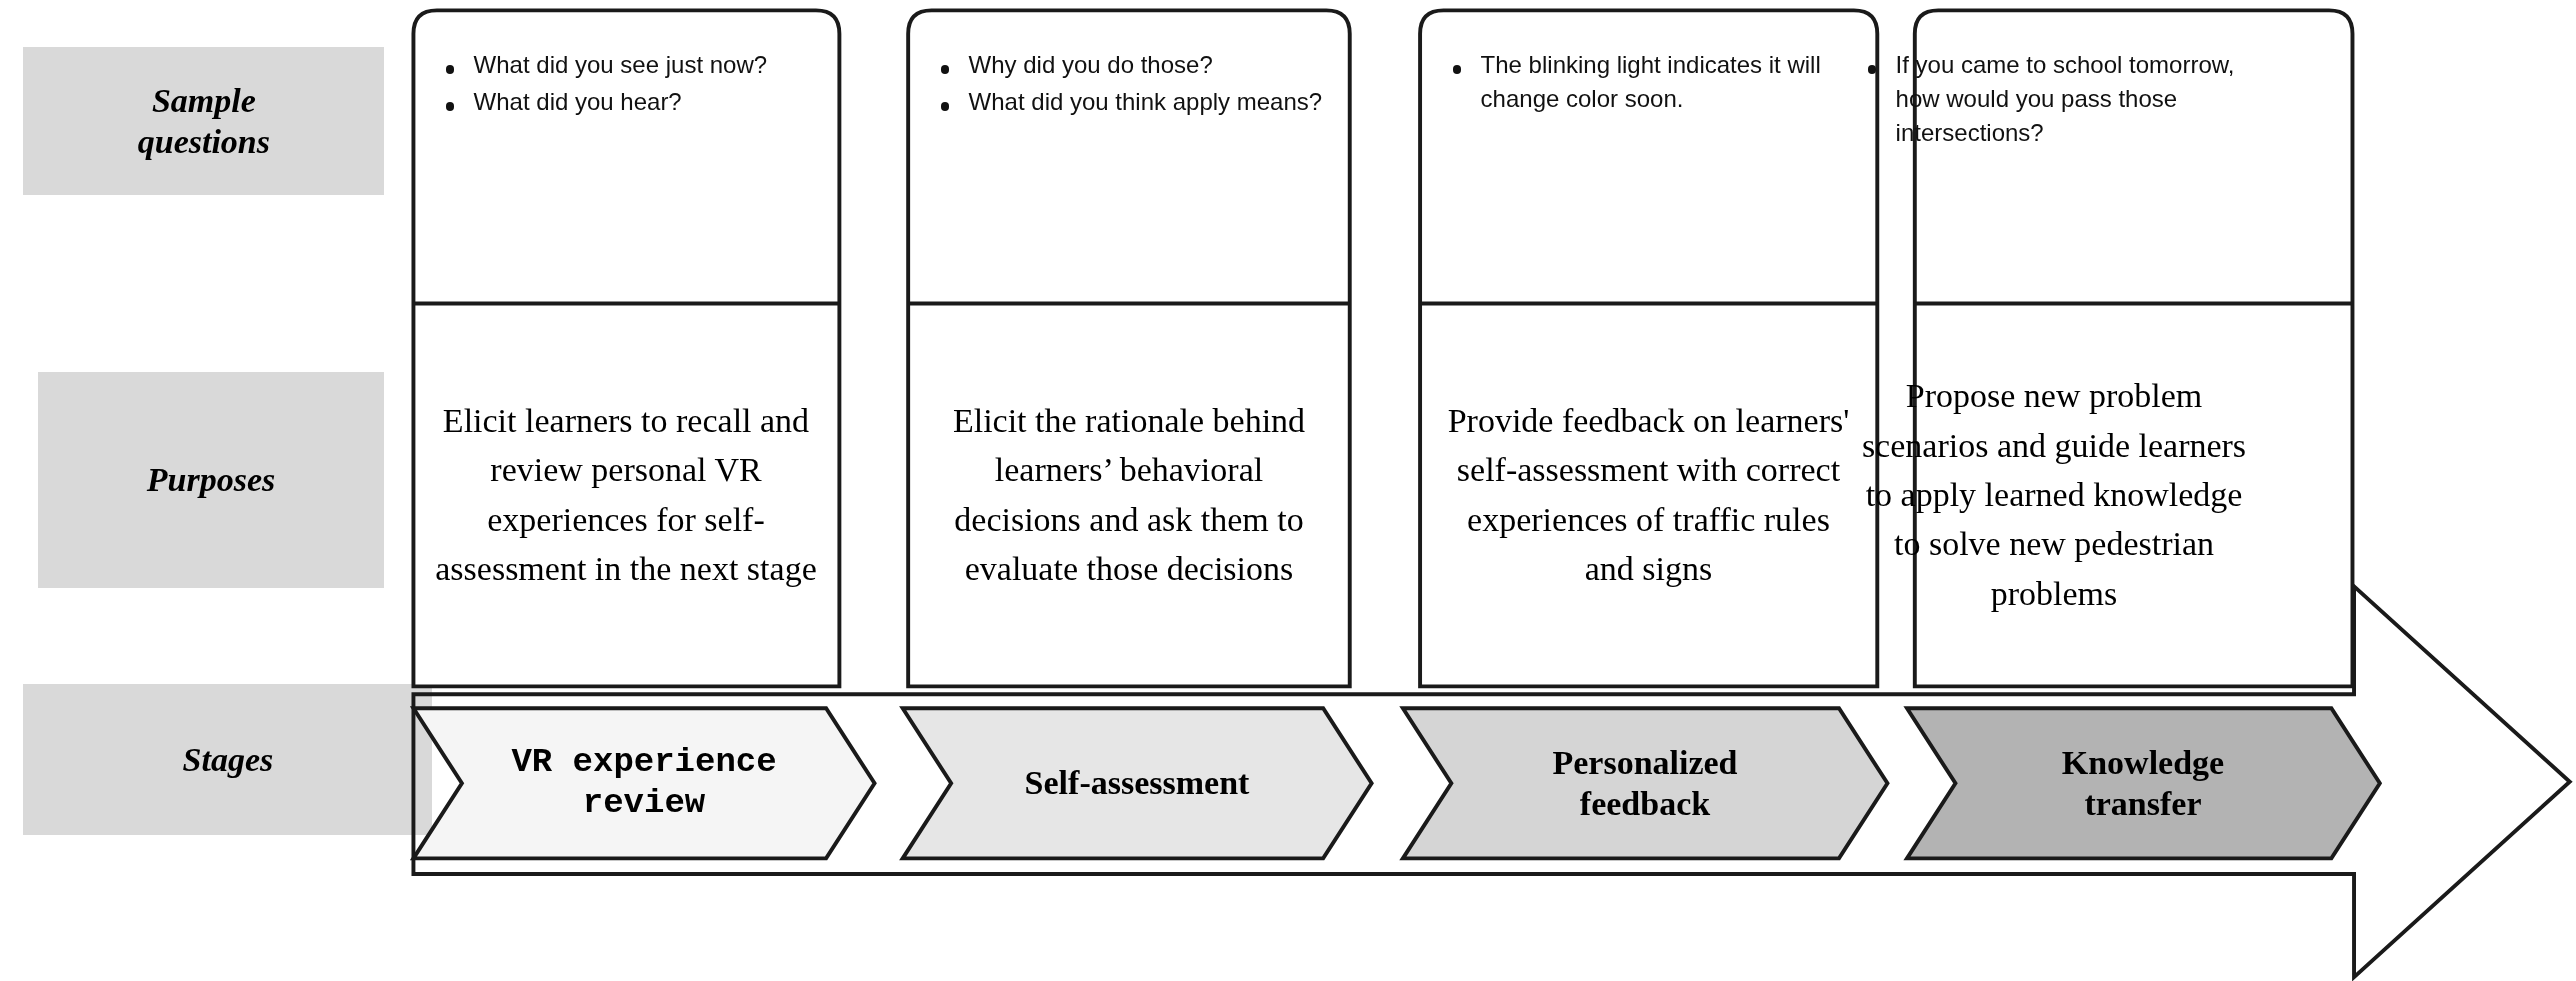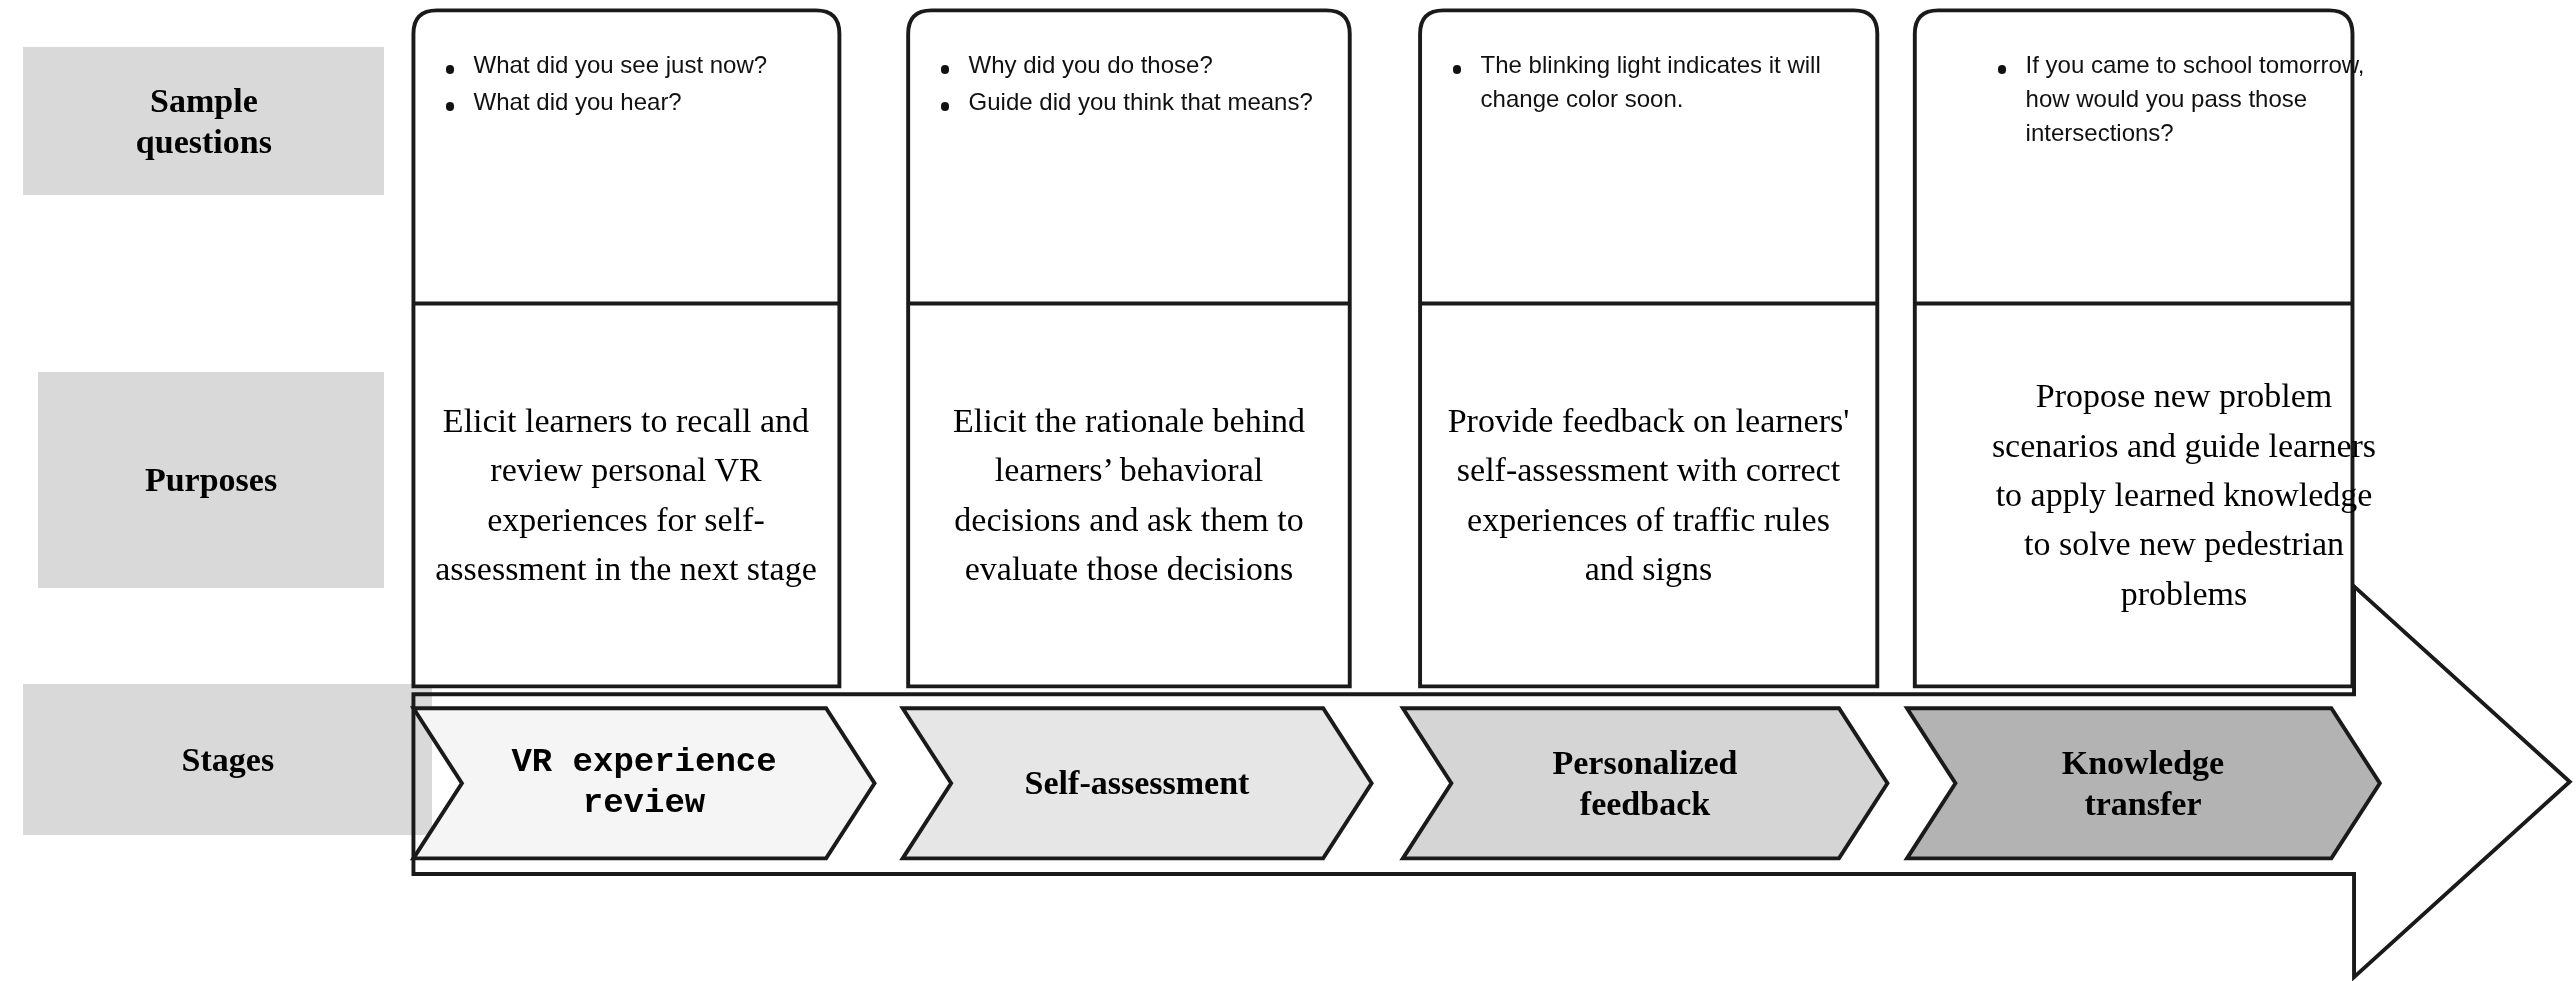--- a/index.html
+++ b/index.html
@@ -4,21 +4,21 @@
 <style>
   html,body{margin:0;padding:0;background:#ffffff;}
   body{width:2576px;height:982px;position:relative;overflow:hidden;
        font-family:"Liberation Serif",serif;color:#000;}
   #stage{position:absolute;left:0;top:0;width:2576px;height:982px;}
 
   .rowlabel{
     position:absolute;background:#d9d9d9;display:flex;
     align-items:center;justify-content:center;text-align:center;
     font-family:"Liberation Serif",serif;font-weight:bold;
-    font-size:34px;line-height:1.22;color:#000;
+    font-size:34px;line-height:1.22;color:#000;font-style:italic;
   }
   #label-sample{left:23.4px;top:47px;width:361px;height:148px;}
   #label-purposes{left:38px;top:372px;width:346px;height:216px;}
   #label-stages{left:23.4px;top:684px;width:409px;height:151px;}
 
   
   .card{position:absolute;top:10.2px;height:676px;box-sizing:border-box;}
 
   .qcell{
     position:absolute;left:0;top:0;right:0;height:293px;
@@ -99,40 +99,40 @@
     </div>
     <div class="pcell">
       <div class="ptext">Elicit learners to recall and review personal VR experiences for self-assessment in the next stage</div>
     </div>
   </div>
 
   <div class="card" id="col1" style="left: 908px; width: 442px;">
     <div class="qcell">
       <ul class="qlist">
         <li>Why did you do those?</li>
-        <li>Guide did you think that means?</li>
+        <li>What did you think apply means?</li>
       </ul>
     </div>
     <div class="pcell">
       <div class="ptext">Elicit the rationale behind learners’ behavioral decisions and ask them to evaluate those decisions</div>
     </div>
   </div>
 
   <div class="card" id="col2" style="left: 1420px; width: 457px;">
     <div class="qcell">
       <ul class="qlist">
         <li>The blinking light indicates it will change color soon.</li>
       </ul>
     </div>
     <div class="pcell">
       <div class="ptext">Provide feedback on learners' self-assessment with correct experiences of traffic rules and signs</div>
     </div>
   </div>
 
-  <div class="card" id="col3" style="left: 1965px; width: 438px; text-decoration: underline;">
+  <div class="card" id="col3" style="left: 1835px; width: 438px; text-decoration: underline;">
     <div class="qcell">
       <ul class="qlist">
         <li>If you came to school tomorrow, how would you pass those intersections?</li>
       </ul>
     </div>
     <div class="pcell">
       <div class="ptext">Propose new problem scenarios and guide learners to apply learned knowledge to solve new pedestrian problems</div>
     </div>
   </div>
 

